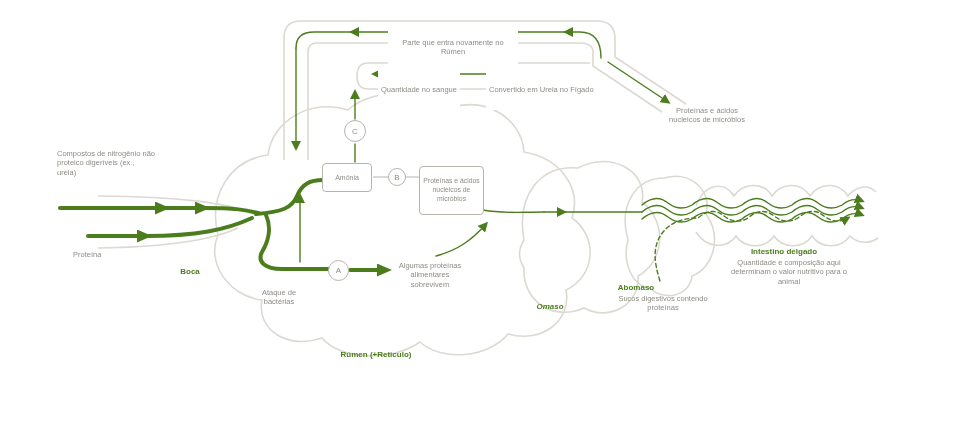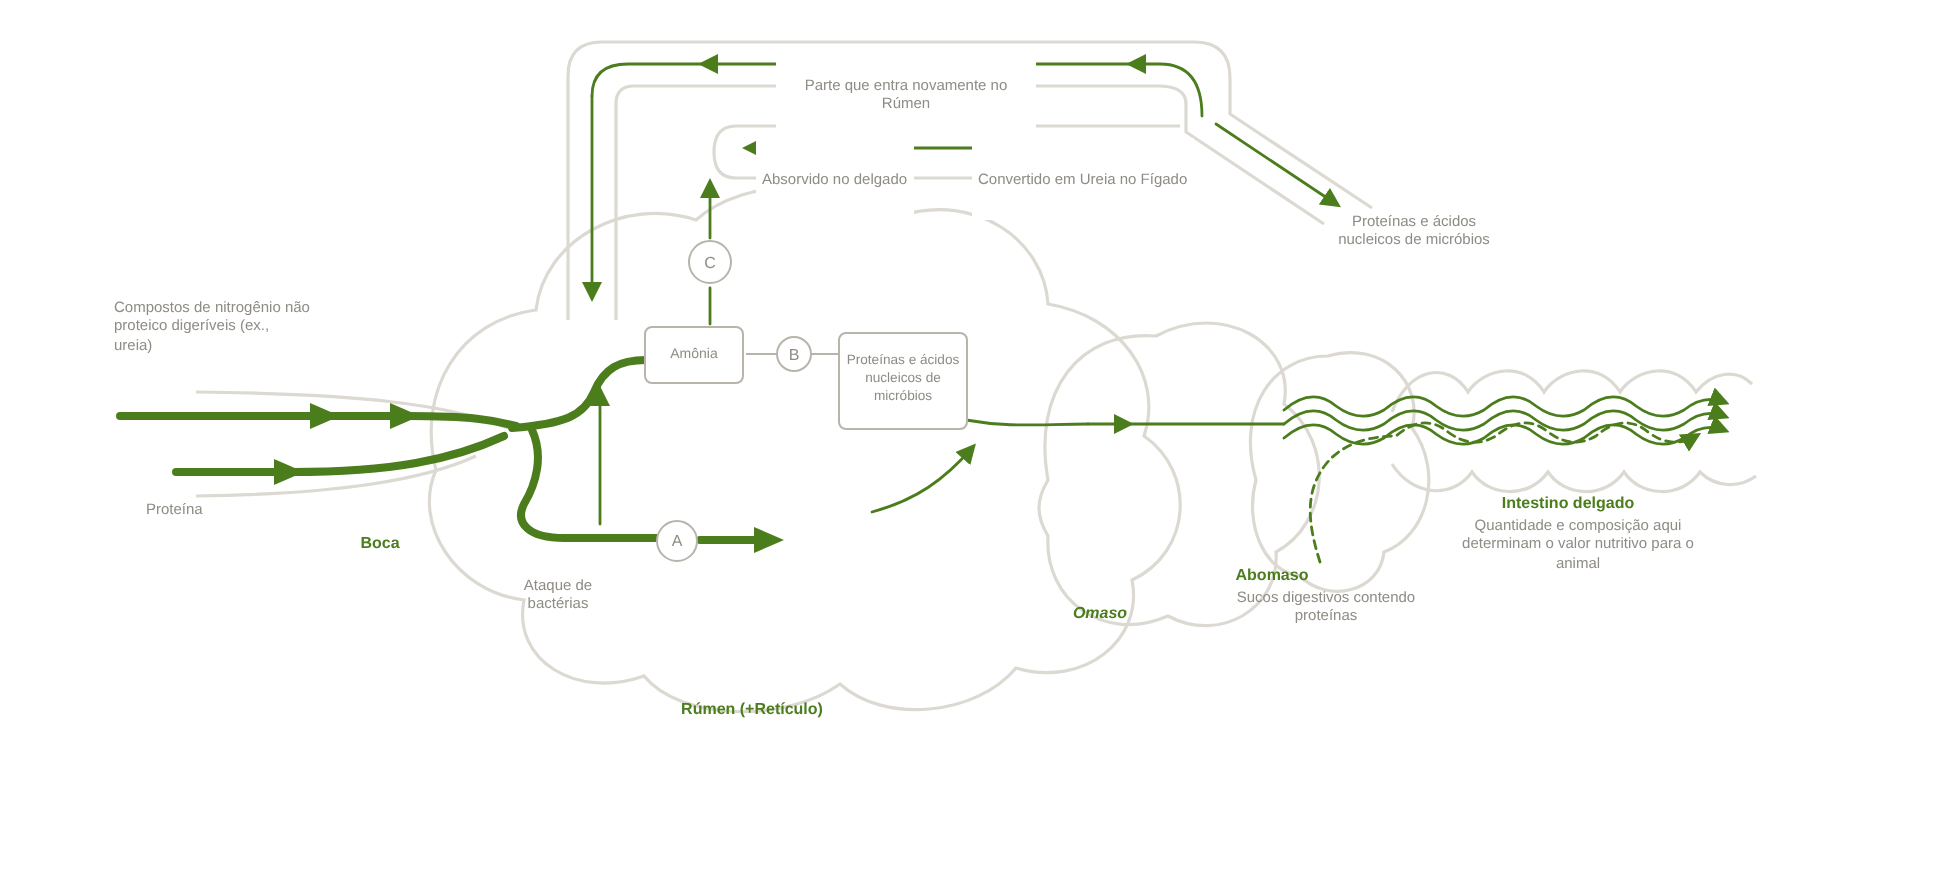--- a/index.html
+++ b/index.html
@@ -126,24 +126,25 @@
     <span>B</span>
   </div>
   <div class="node" style="left:344px;top:120px;width:22px;height:22px;">
     <span>C</span>
   </div>
 
   <div class="lbl" style="left:57px;top:149px;width:98px;">Compostos de nitrogênio não proteico digeríveis (ex., ureia)</div>
   <div class="lbl nowrap" style="left:73px;top:250px;">Proteína</div>
   <div class="lbl green center" style="left:170px;top:267px;width:40px;">Boca</div>
   <div class="lbl center" style="left:246px;top:288px;width:66px;">Ataque de bactérias</div>
+  <div class="lbl center" style="left:398px;top:261px;width:64px;">Algumas proteínas alimentares sobrevivem</div>
   <div class="lbl green center" style="left:328px;top:350px;width:96px;">Rúmen (+Retículo)</div>
   <div class="lbl green center" style="left:522px;top:302px;width:56px;font-style:italic;">Omaso</div>
   <div class="lbl green center" style="left:604px;top:283px;width:64px;">Abomaso</div>
   <div class="lbl center" style="left:618px;top:294px;width:90px;">Sucos digestivos contendo proteínas</div>
   <div class="lbl green center" style="left:730px;top:247px;width:108px;">Intestino delgado</div>
   <div class="lbl center" style="left:728px;top:258px;width:122px;">Quantidade e composição aqui determinam o valor nutritivo para o animal</div>
   <div class="lbl center whitebg" style="left:388px;top:22px;width:124px;">Parte que entra novamente no Rúmen</div>
-  <div class="lbl nowrap whitebg" style="left:378px;top:69px;">Absorvido no delgado</div>
+  <div class="lbl nowrap whitebg" style="left:378px;top:69px;">Quantidade no sangue</div>
   <div class="lbl nowrap whitebg" style="left:486px;top:69px;">Convertido em Ureia no Fígado</div>
   <div class="lbl center" style="left:664px;top:106px;width:86px;">Proteínas e ácidos nucleicos de micróbios</div>
 
 </div>
 
 </body></html>

